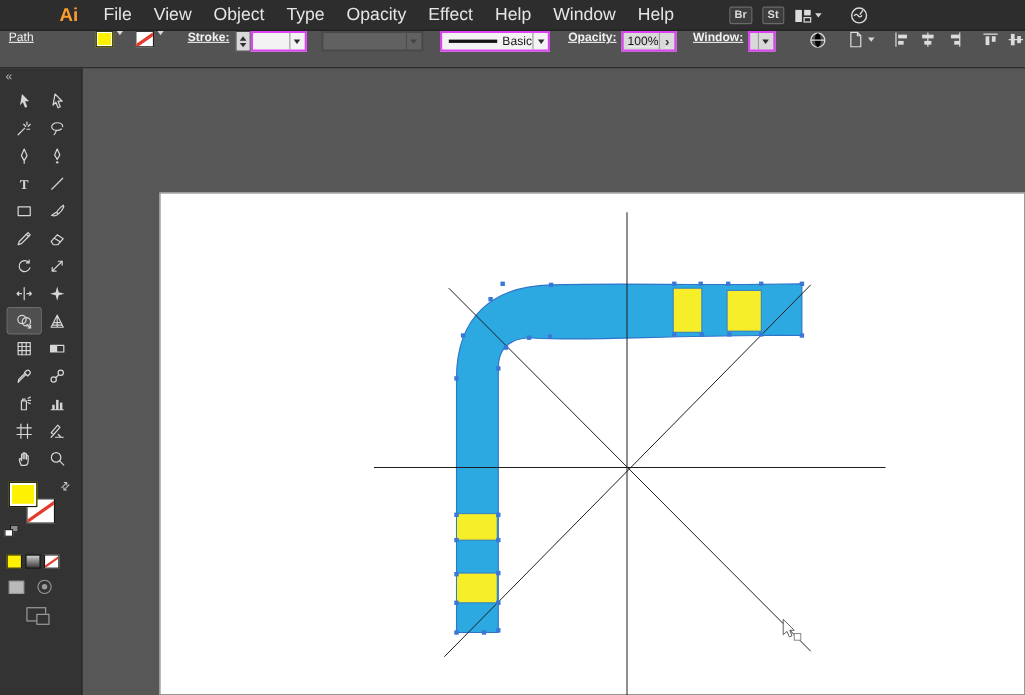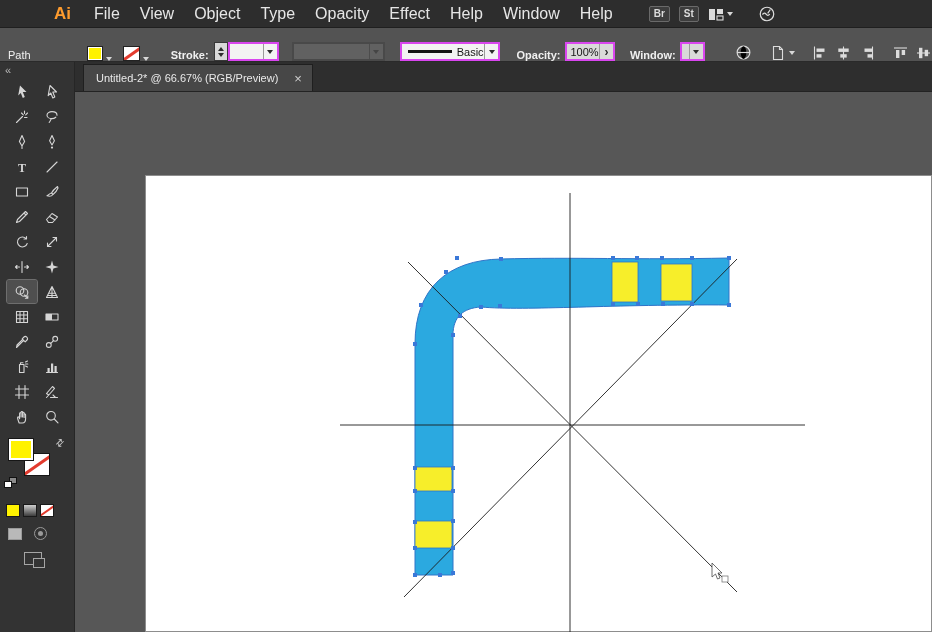--- a/index.html
+++ b/index.html
@@ -4,32 +4,32 @@
 <style>
   html,body{margin:0;padding:0;width:932px;height:632px;overflow:hidden;
     font-family:"Liberation Sans",sans-serif;background:#575757;}
   *{box-sizing:border-box;}
 
   
   .menubar{position:absolute;left:0;top:0;width:932px;height:28px;background:#2d2d2d;
     display:flex;align-items:center;z-index:9;border-bottom:1px solid #1f1f1f;}
   .ai-logo{color:#ff9c2e;font-weight:bold;font-size:17px;padding:0 13px 0 10px;margin-left:44px;}
   .menu-item{color:#e6e6e6;font-size:16px;padding:0 10px;cursor:default;}
-  .mb-right{display:flex;align-items:center;gap:9px;margin-left:26px;}
+  .mb-right{display:flex;align-items:center;gap:9px;margin-left:40px;}
   .badge{background:#3d3d3d;border:1px solid #6a6a6a;border-radius:2px;color:#dcdcdc;
     font-size:10px;font-weight:bold;padding:2px 4px;line-height:1;}
   .mb-icon{display:flex;align-items:center;gap:3px;}
   .dd-tri{width:0;height:0;border-left:3.5px solid transparent;border-right:3.5px solid transparent;
     border-top:4px solid #d8d8d8;}
   .dd-tri.dark{border-top-color:#2d2d2d;}
   .dd-tri.dim{border-top-color:#454545;}
 
   
   .controlbar{position:absolute;left:0;top:28px;width:932px;height:34px;background:#535353;
-    display:flex;align-items:flex-end;z-index:8;border-bottom:1px solid #2a2a2a;color:#f0f0f0;font-size:11px;}
+    display:flex;align-items:flex-start;z-index:8;border-bottom:1px solid #2a2a2a;color:#f0f0f0;font-size:11px;text-decoration:underline;}
   .cb-label{white-space:nowrap;}
   .cb-label.bold{font-weight:bold;}
   .cswatch{width:17px;height:15px;border:1px solid #222;box-shadow:inset 0 0 0 1px #fff;position:relative;overflow:hidden;}
   .cswatch.none{background:#fff;}
   .diag{position:absolute;left:-6px;right:-6px;top:50%;height:2.5px;margin-top:-1px;
     background:#e23b2e;transform:rotate(-35deg);}
   .fbox{height:19px;background:#d9d9d9;border:2px solid #d946ef;display:flex;align-items:center;color:#161616;}
   .fbox.white{background:#f3f3f3;}
   .fbox.disabled{background:#616161;border-color:#494949;}
   .arrow-seg{width:14px;height:100%;border-left:1px solid #9a9a9a;display:flex;align-items:center;justify-content:center;}
@@ -404,26 +404,20 @@
 
   <div class="modes">
     <div class="mode-sq"></div>
     <div class="mode-ci"></div>
   </div>
 
   <div class="screenmode"></div>
 </div>
 
 <div class="workarea">
-  <div class="tabbar">
-    <div class="tab">
-      <span>Untitled-2* @ 66.67% (RGB/Preview)</span>
-      <span class="close">×</span>
-    </div>
-  </div>
 
   <div class="canvas">
     <div class="artboard"></div>
     <svg class="artsvg" viewBox="0 0 857 540">
 
       <path stroke="#2f74c8" stroke-width="1" d="M654,166 C560,168 500,165 426,167 C373,168 340,196 340,252 L340,483 L378,483 L378,243
                C378,225 388,216 406,215 C450,219 540,212 654,213 Z" fill="#2BA9E0"></path>
 
       <rect x="537" y="170" width="26" height="40" stroke="#2f74c8" stroke-width="0.8" fill="#F7EE2A"></rect>
       <rect x="586" y="172" width="31" height="37" stroke="#2f74c8" stroke-width="0.8" fill="#F7EE2A"></rect>

